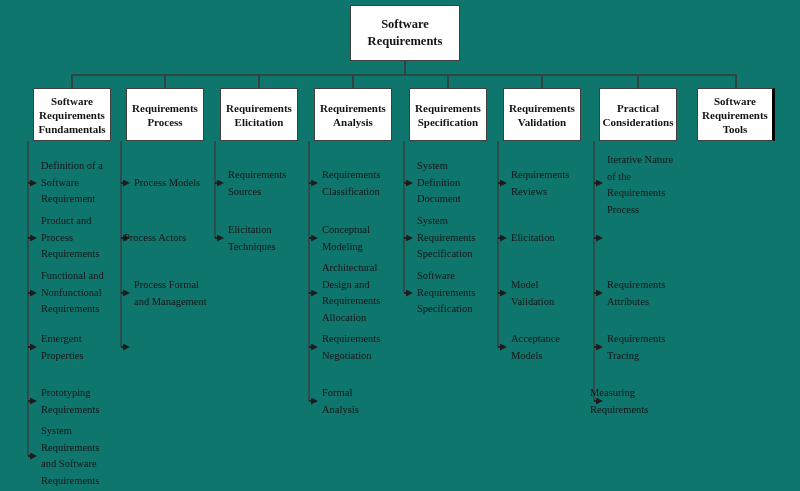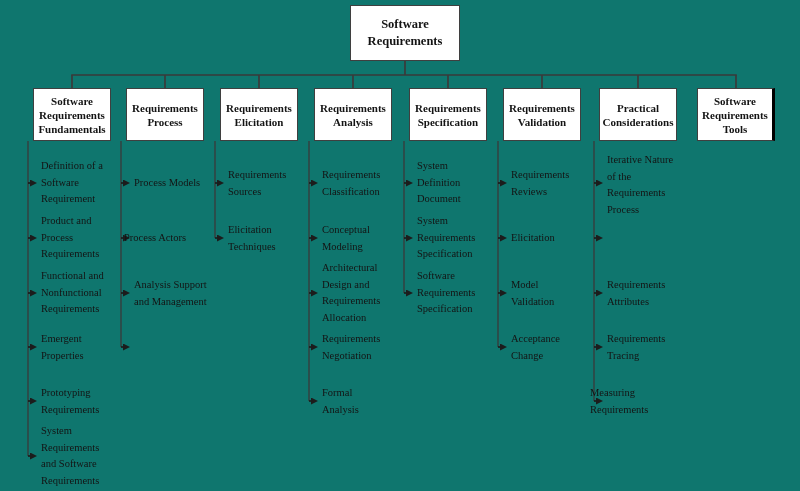--- a/index.html
+++ b/index.html
@@ -130,21 +130,21 @@
 Properties</div>
   <div class="leaf" style="left:41px;top:401px">Prototyping
 Requirements</div>
   <div class="leaf" style="left:41px;top:456px">System
 Requirements
 and Software
 Requirements</div>
 
   <div class="leaf" style="left:134px;top:183px">Process Models</div>
   <div class="leaf" style="left:124px;top:238px">Process Actors</div>
-  <div class="leaf" style="left:134px;top:293px">Analysis Support
+  <div class="leaf" style="left:134px;top:293px">Process Formal
 and Management</div>
 
   <div class="leaf" style="left:228px;top:183px">Requirements
 Sources</div>
   <div class="leaf" style="left:228px;top:238px">Elicitation
 Techniques</div>
 
   <div class="leaf" style="left:322px;top:183px">Requirements
 Classification</div>
   <div class="leaf" style="left:322px;top:238px">Conceptual
@@ -167,21 +167,21 @@
   <div class="leaf" style="left:417px;top:293px">Software
 Requirements
 Specification</div>
 
   <div class="leaf" style="left:511px;top:183px">Requirements
 Reviews</div>
   <div class="leaf" style="left:511px;top:238px">Elicitation</div>
   <div class="leaf" style="left:511px;top:293px">Model
 Validation</div>
   <div class="leaf" style="left:511px;top:347px">Acceptance
-Change</div>
+Models</div>
 
   <div class="leaf" style="left:607px;top:185px">Iterative Nature
 of the
 Requirements
 Process</div>
   <div class="leaf" style="left:607px;top:293px">Requirements
 Attributes</div>
   <div class="leaf" style="left:607px;top:347px">Requirements
 Tracing</div>
   <div class="leaf" style="left:590px;top:401px">Measuring

